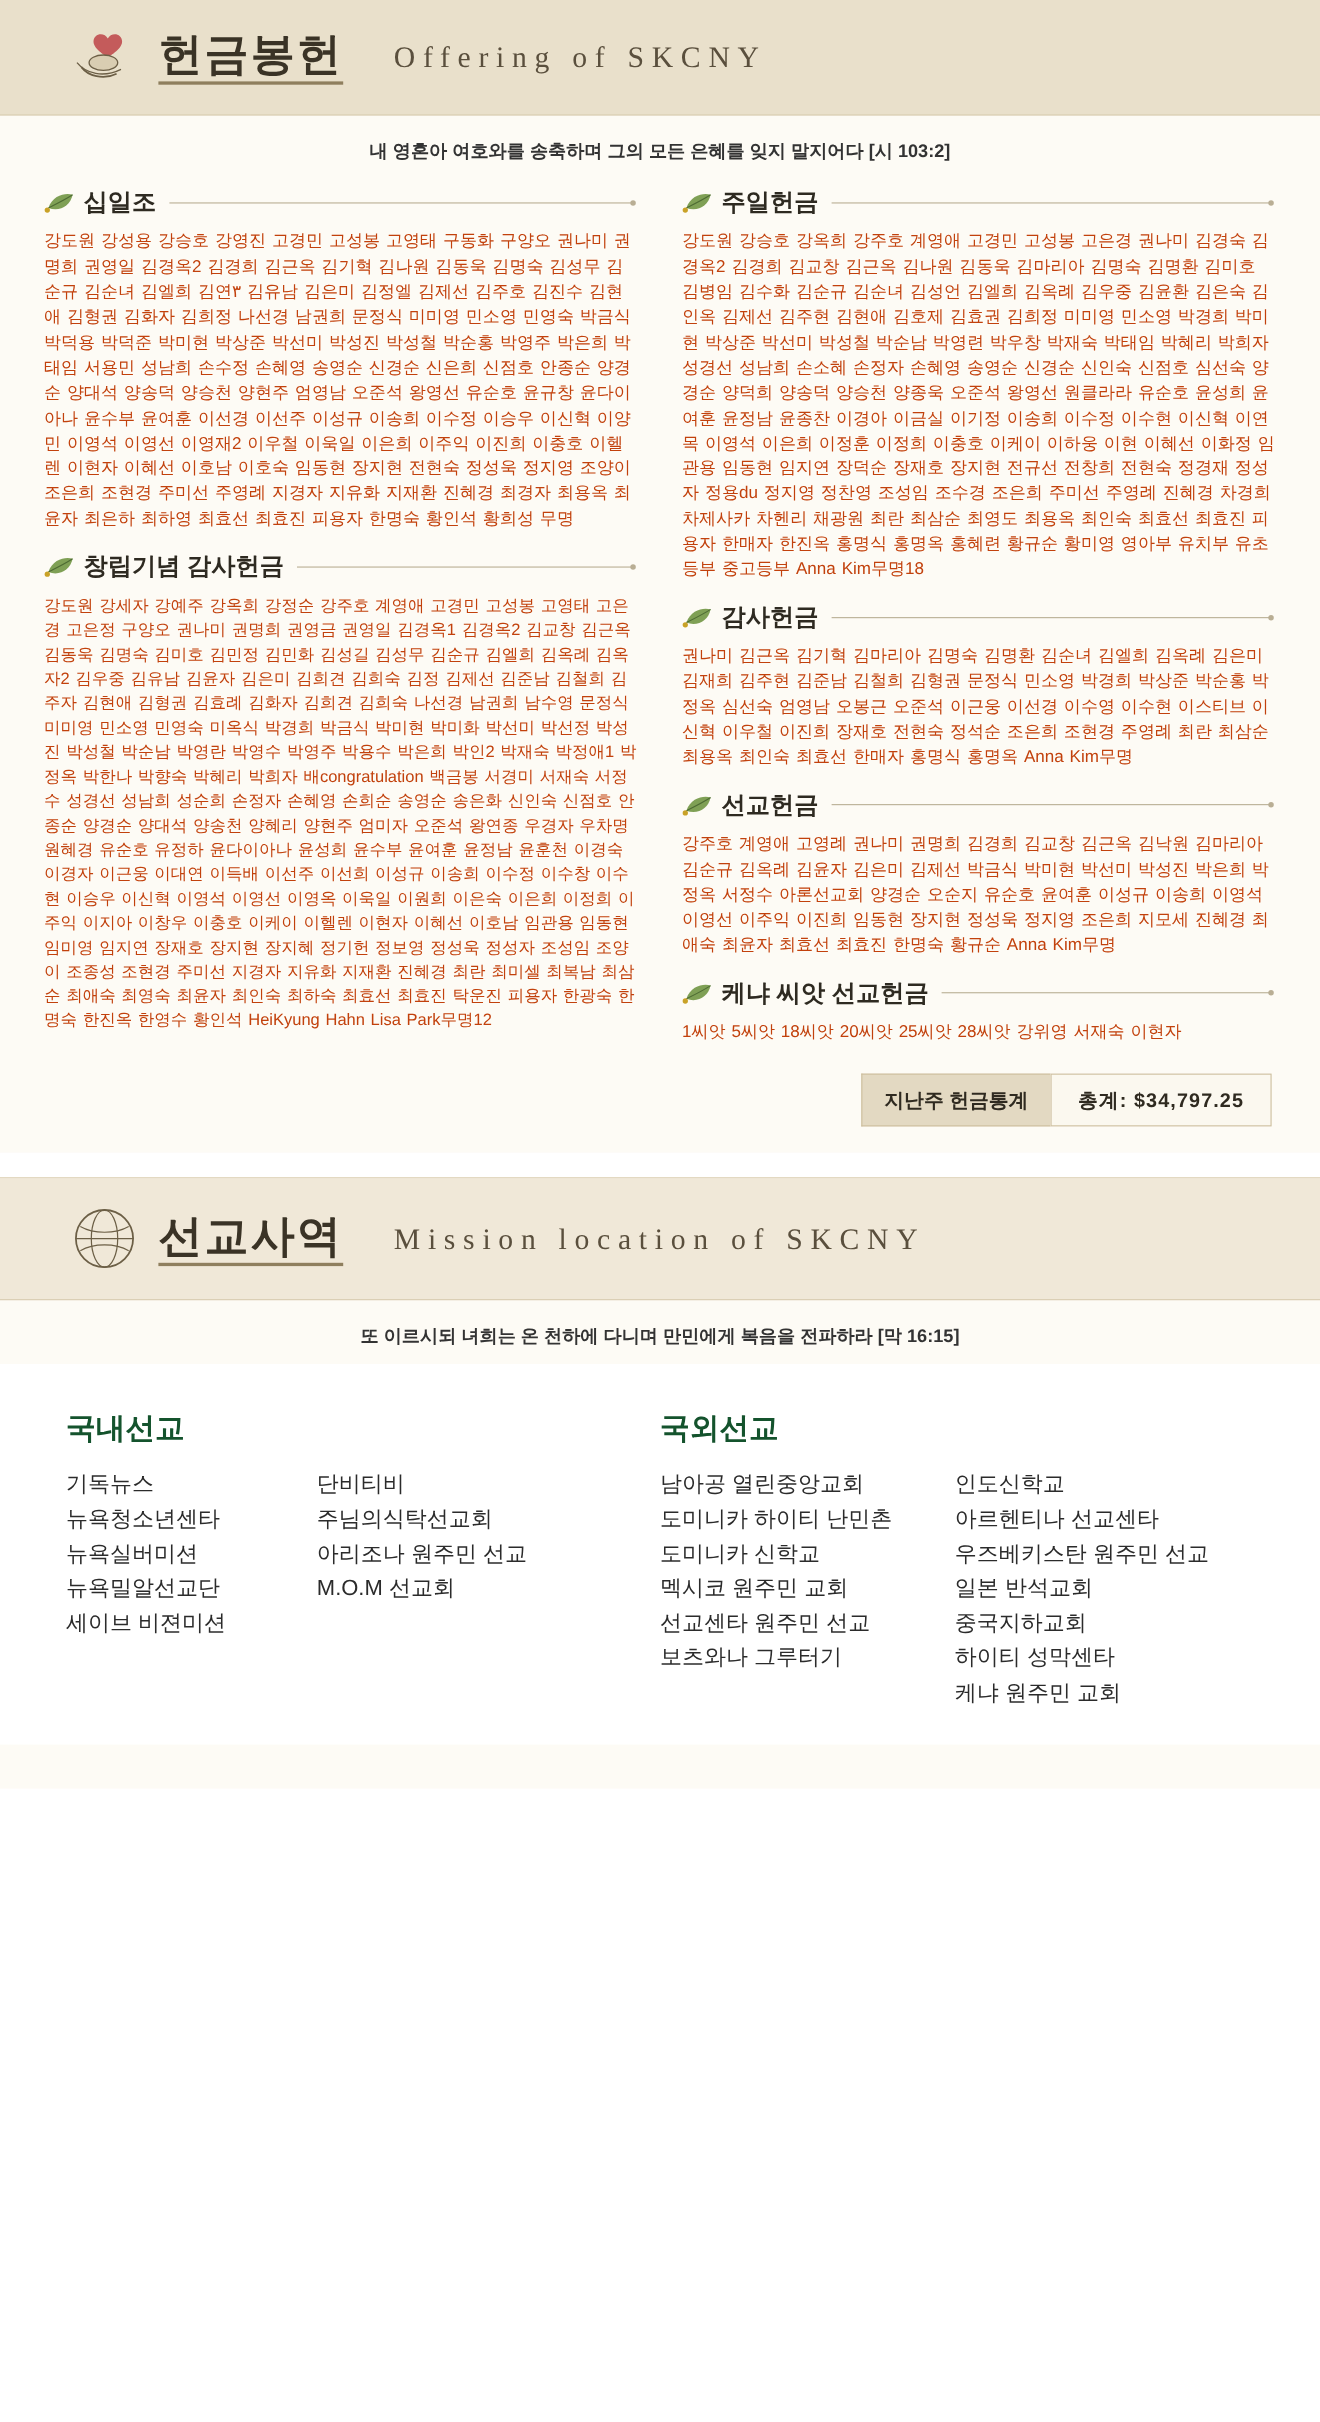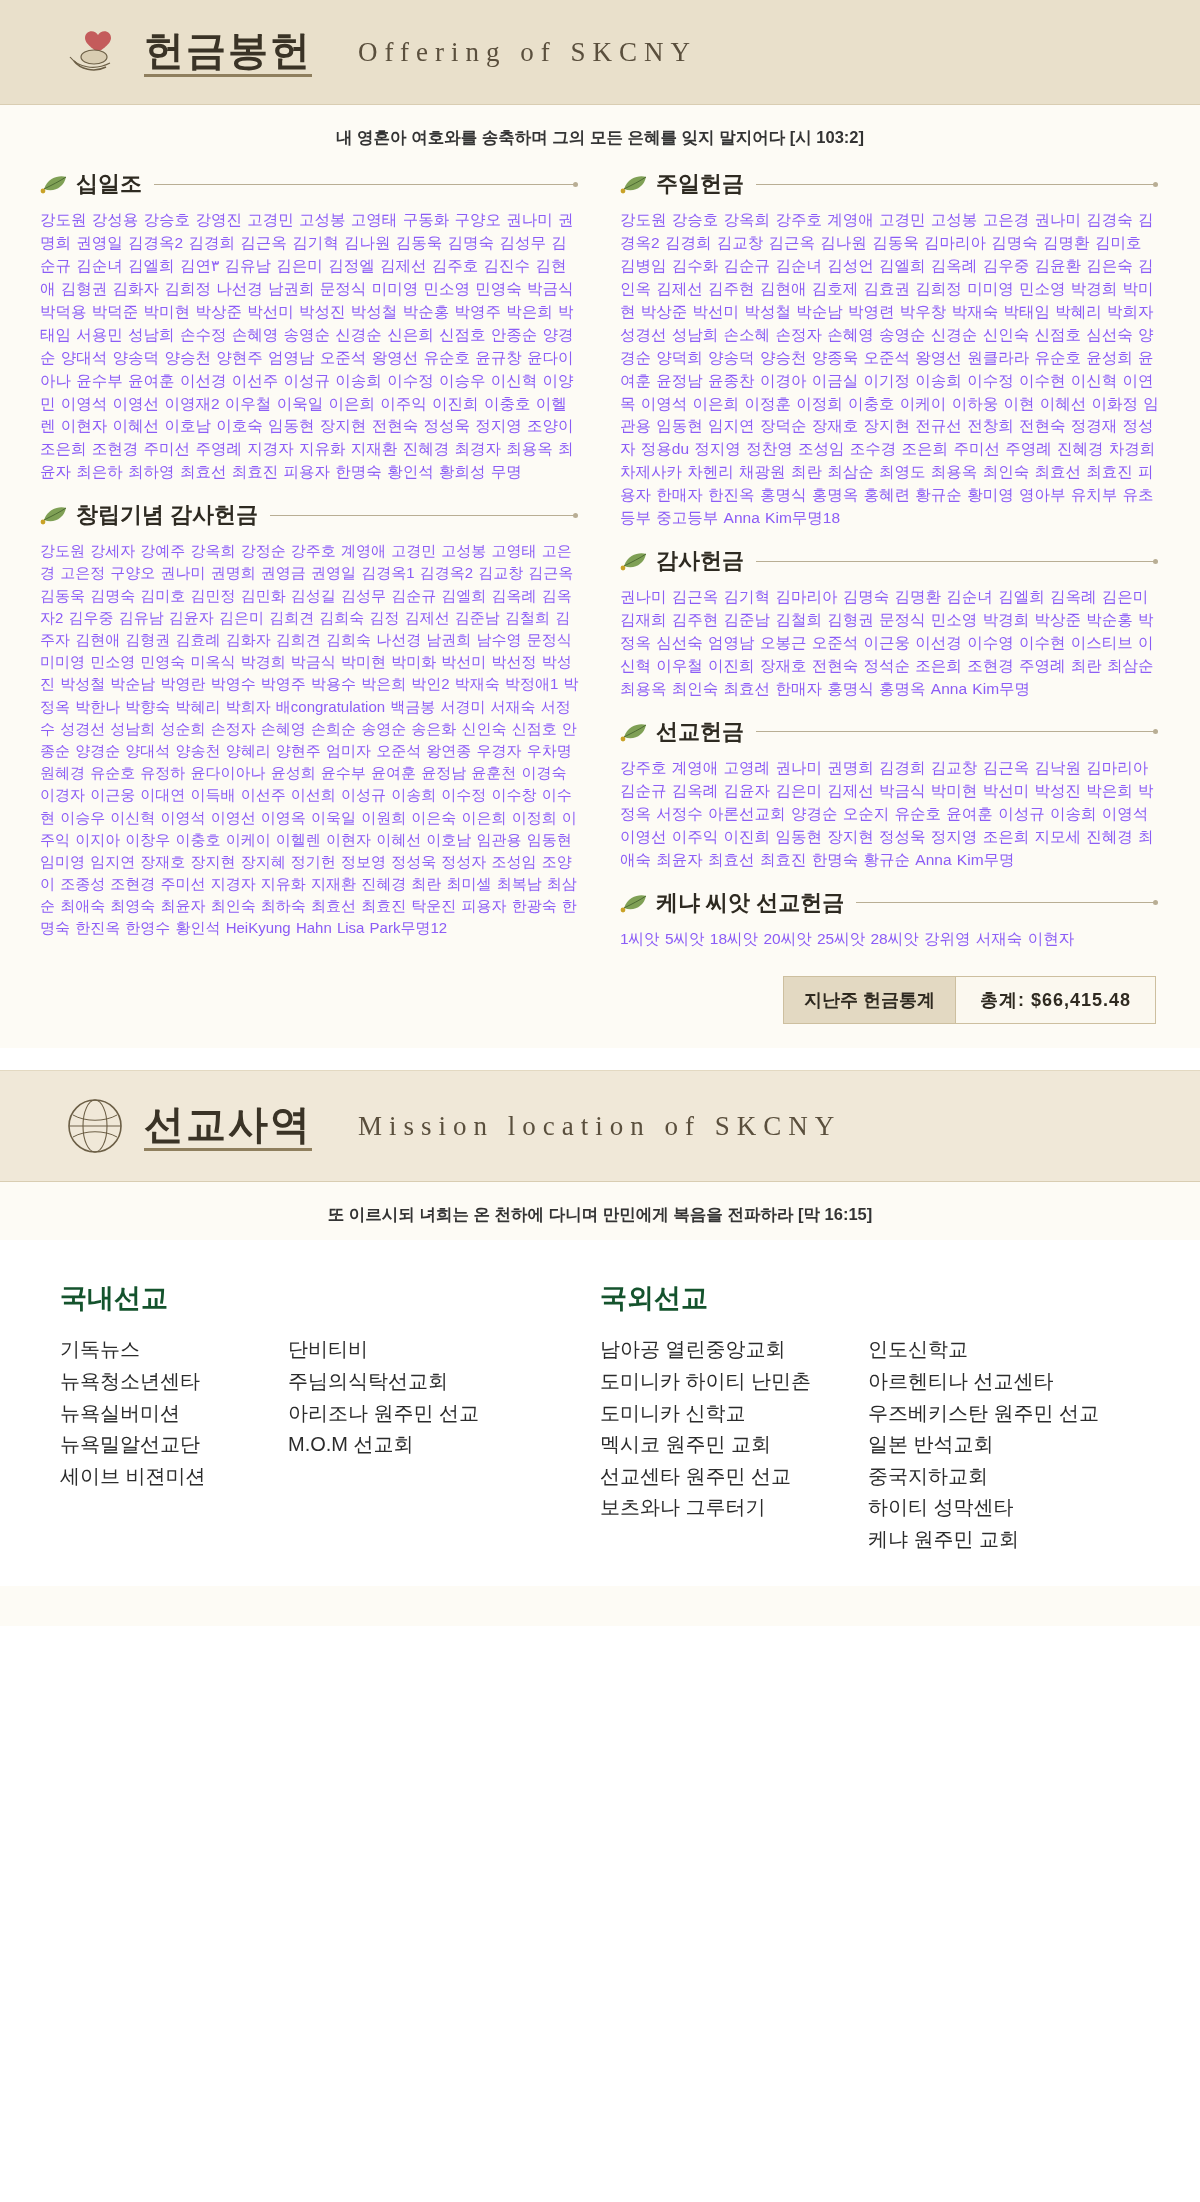--- a/index.html
+++ b/index.html
@@ -98,21 +98,21 @@
     content: "";
     position: absolute;
     right: -4px; top: -2px;
     width: 5px; height: 5px;
     border-radius: 50%;
     background: #b9ae94;
   }
   .names {
     font-size: 15.5px;
     line-height: 1.48;
-    color: #8b5cf6;
+    color: #c2410c;
     word-spacing: 1px;
     margin-bottom: 16px;
     text-align: left;
   }
   .names.small { font-size: 15px; }
 
   .stats-row {
     display: flex;
     justify-content: flex-end;
     align-items: center;
@@ -296,21 +296,21 @@
           </span>
           <span class="cat-title">케냐 씨앗 선교헌금</span>
           <span class="cat-rule"></span>
         </div>
         <div class="names">1씨앗 5씨앗 18씨앗 20씨앗 25씨앗 28씨앗 강위영 서재숙 이현자</div>
       </div>
     </div>
 
     <div class="stats-row">
       <div class="stats-label">지난주 헌금통계</div>
-      <div class="stats-value">총계: $66,415.48</div>
+      <div class="stats-value">총계: $34,797.25</div>
     </div>
   </section>
 
   <div class="gap-strip"></div>
 
   <section class="mission-section">
     <div class="mission-banner">
       <div class="banner-icon">
         <svg class="globe-svg" width="70" height="70" viewBox="0 0 70 70">
           <circle cx="35" cy="35" r="26" fill="none" stroke="#6c5f46" stroke-width="1.6"></circle>

